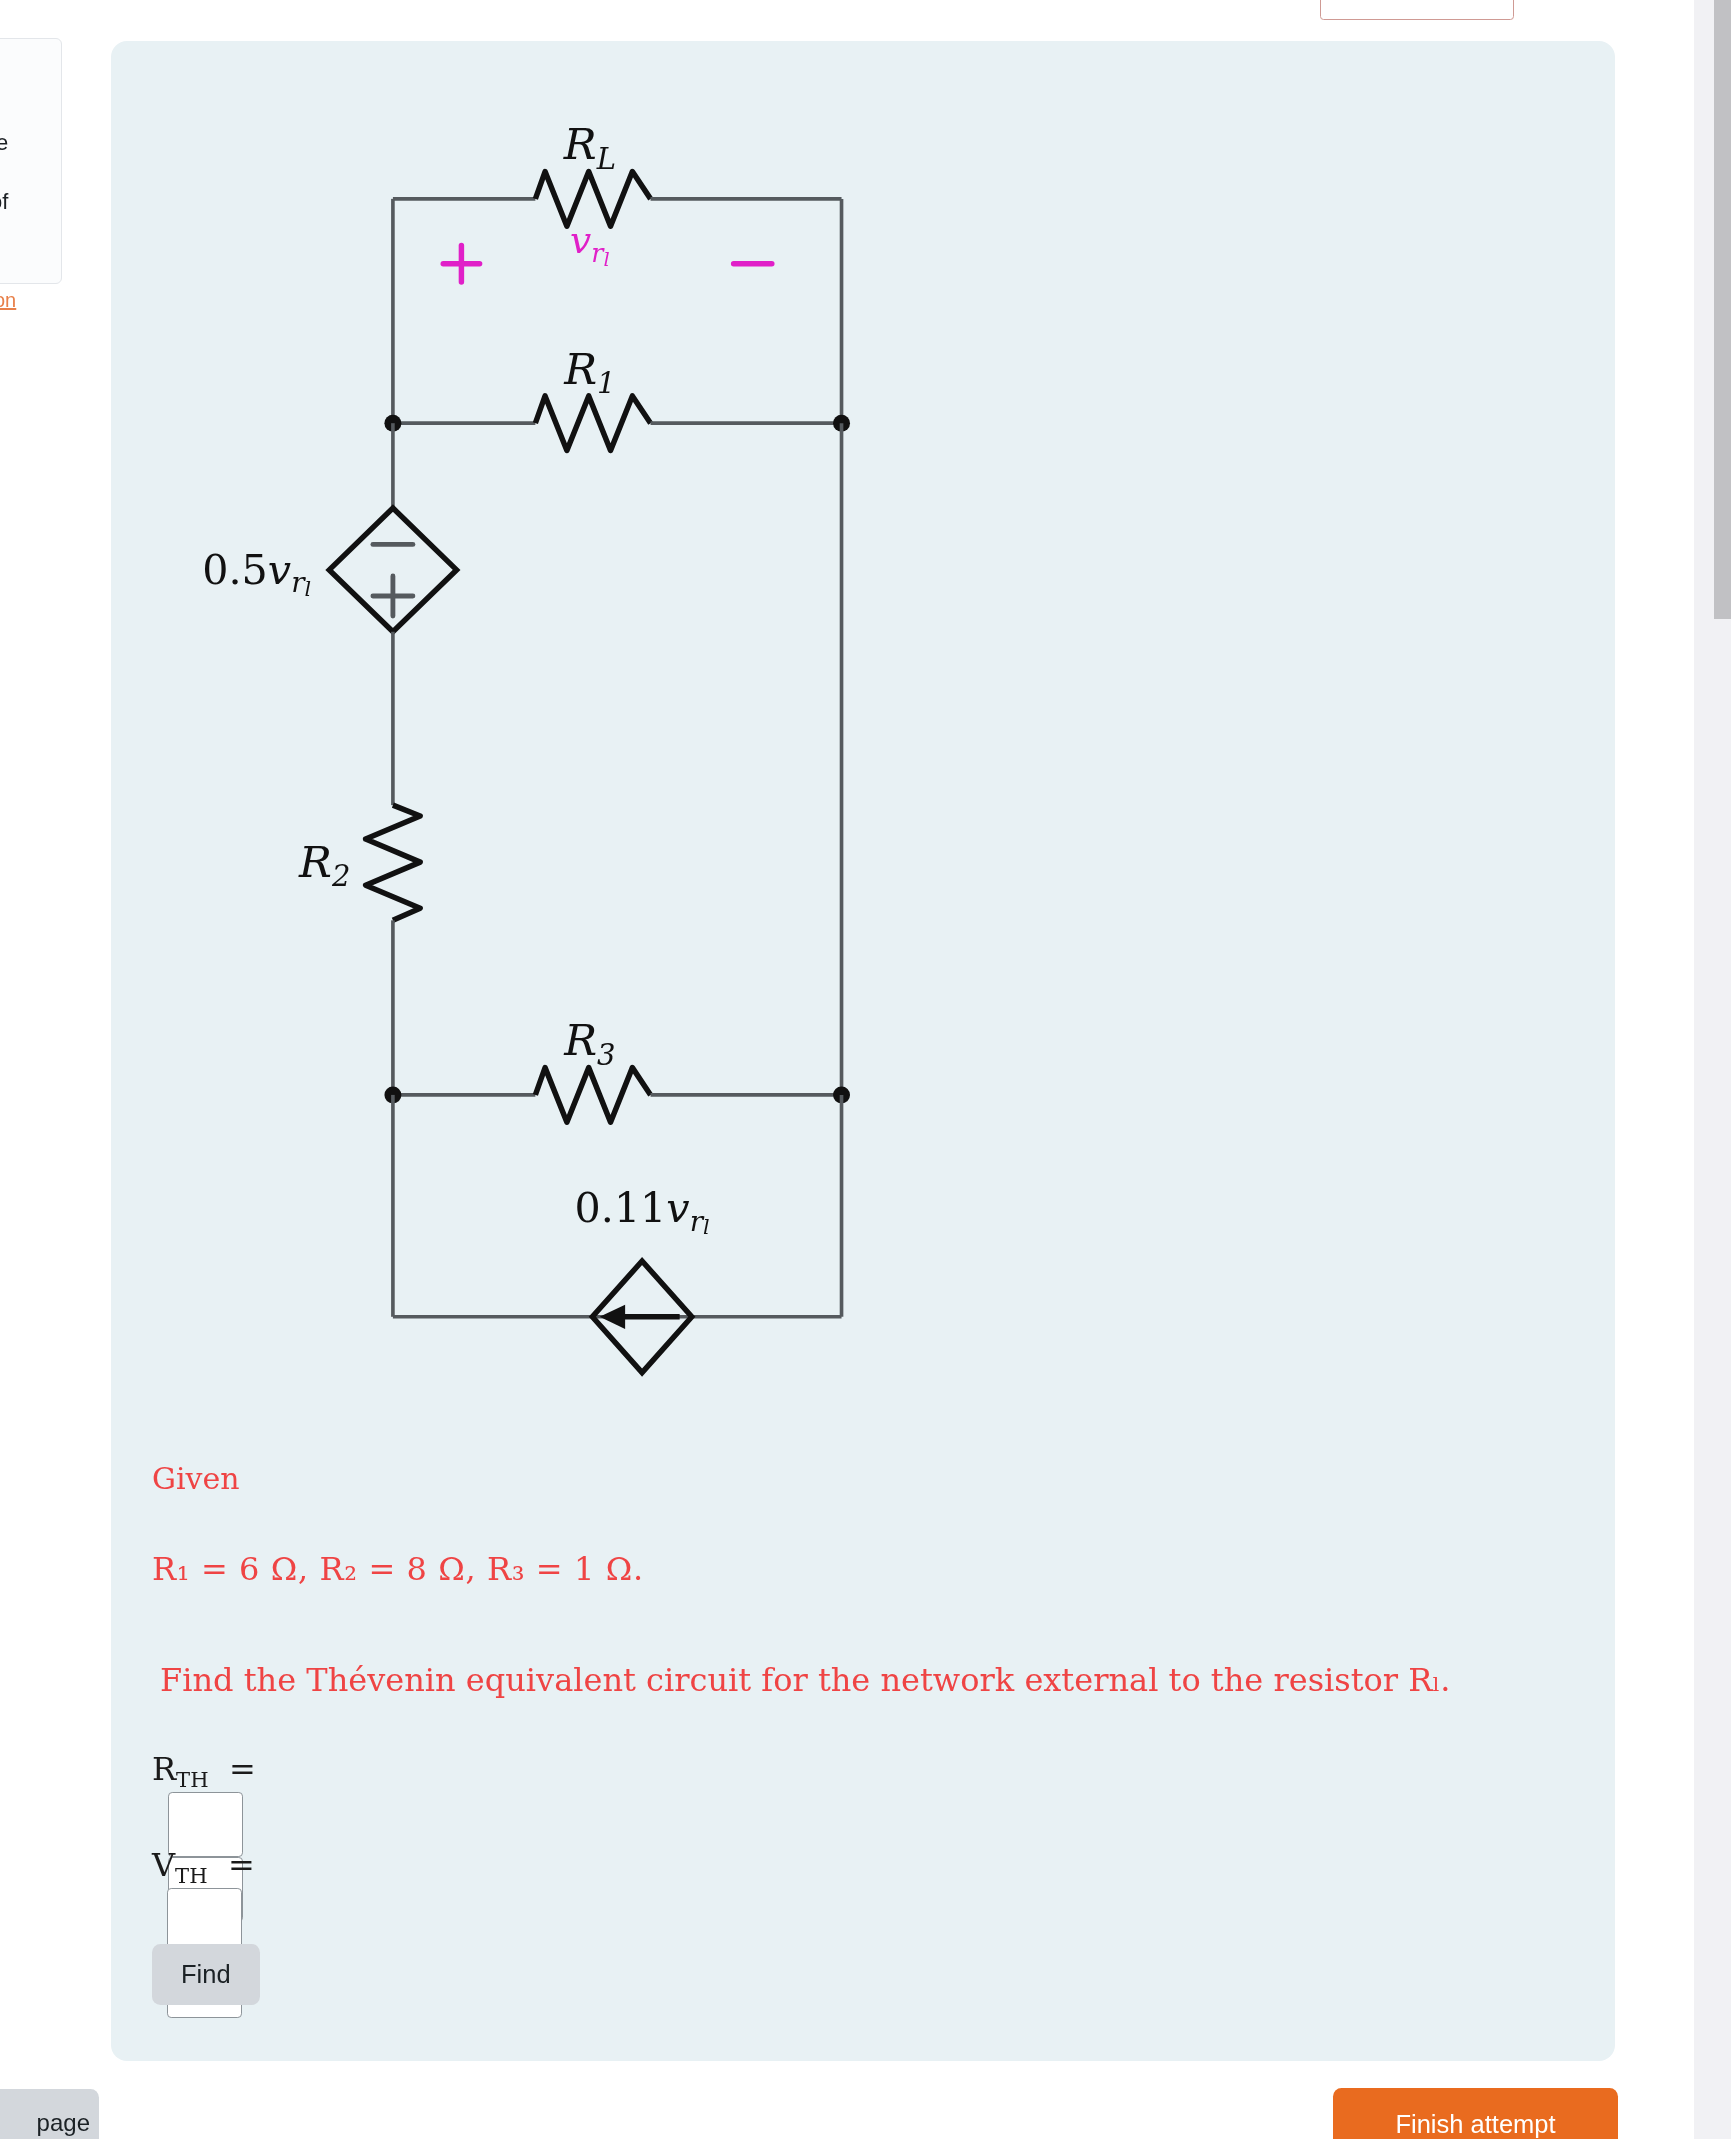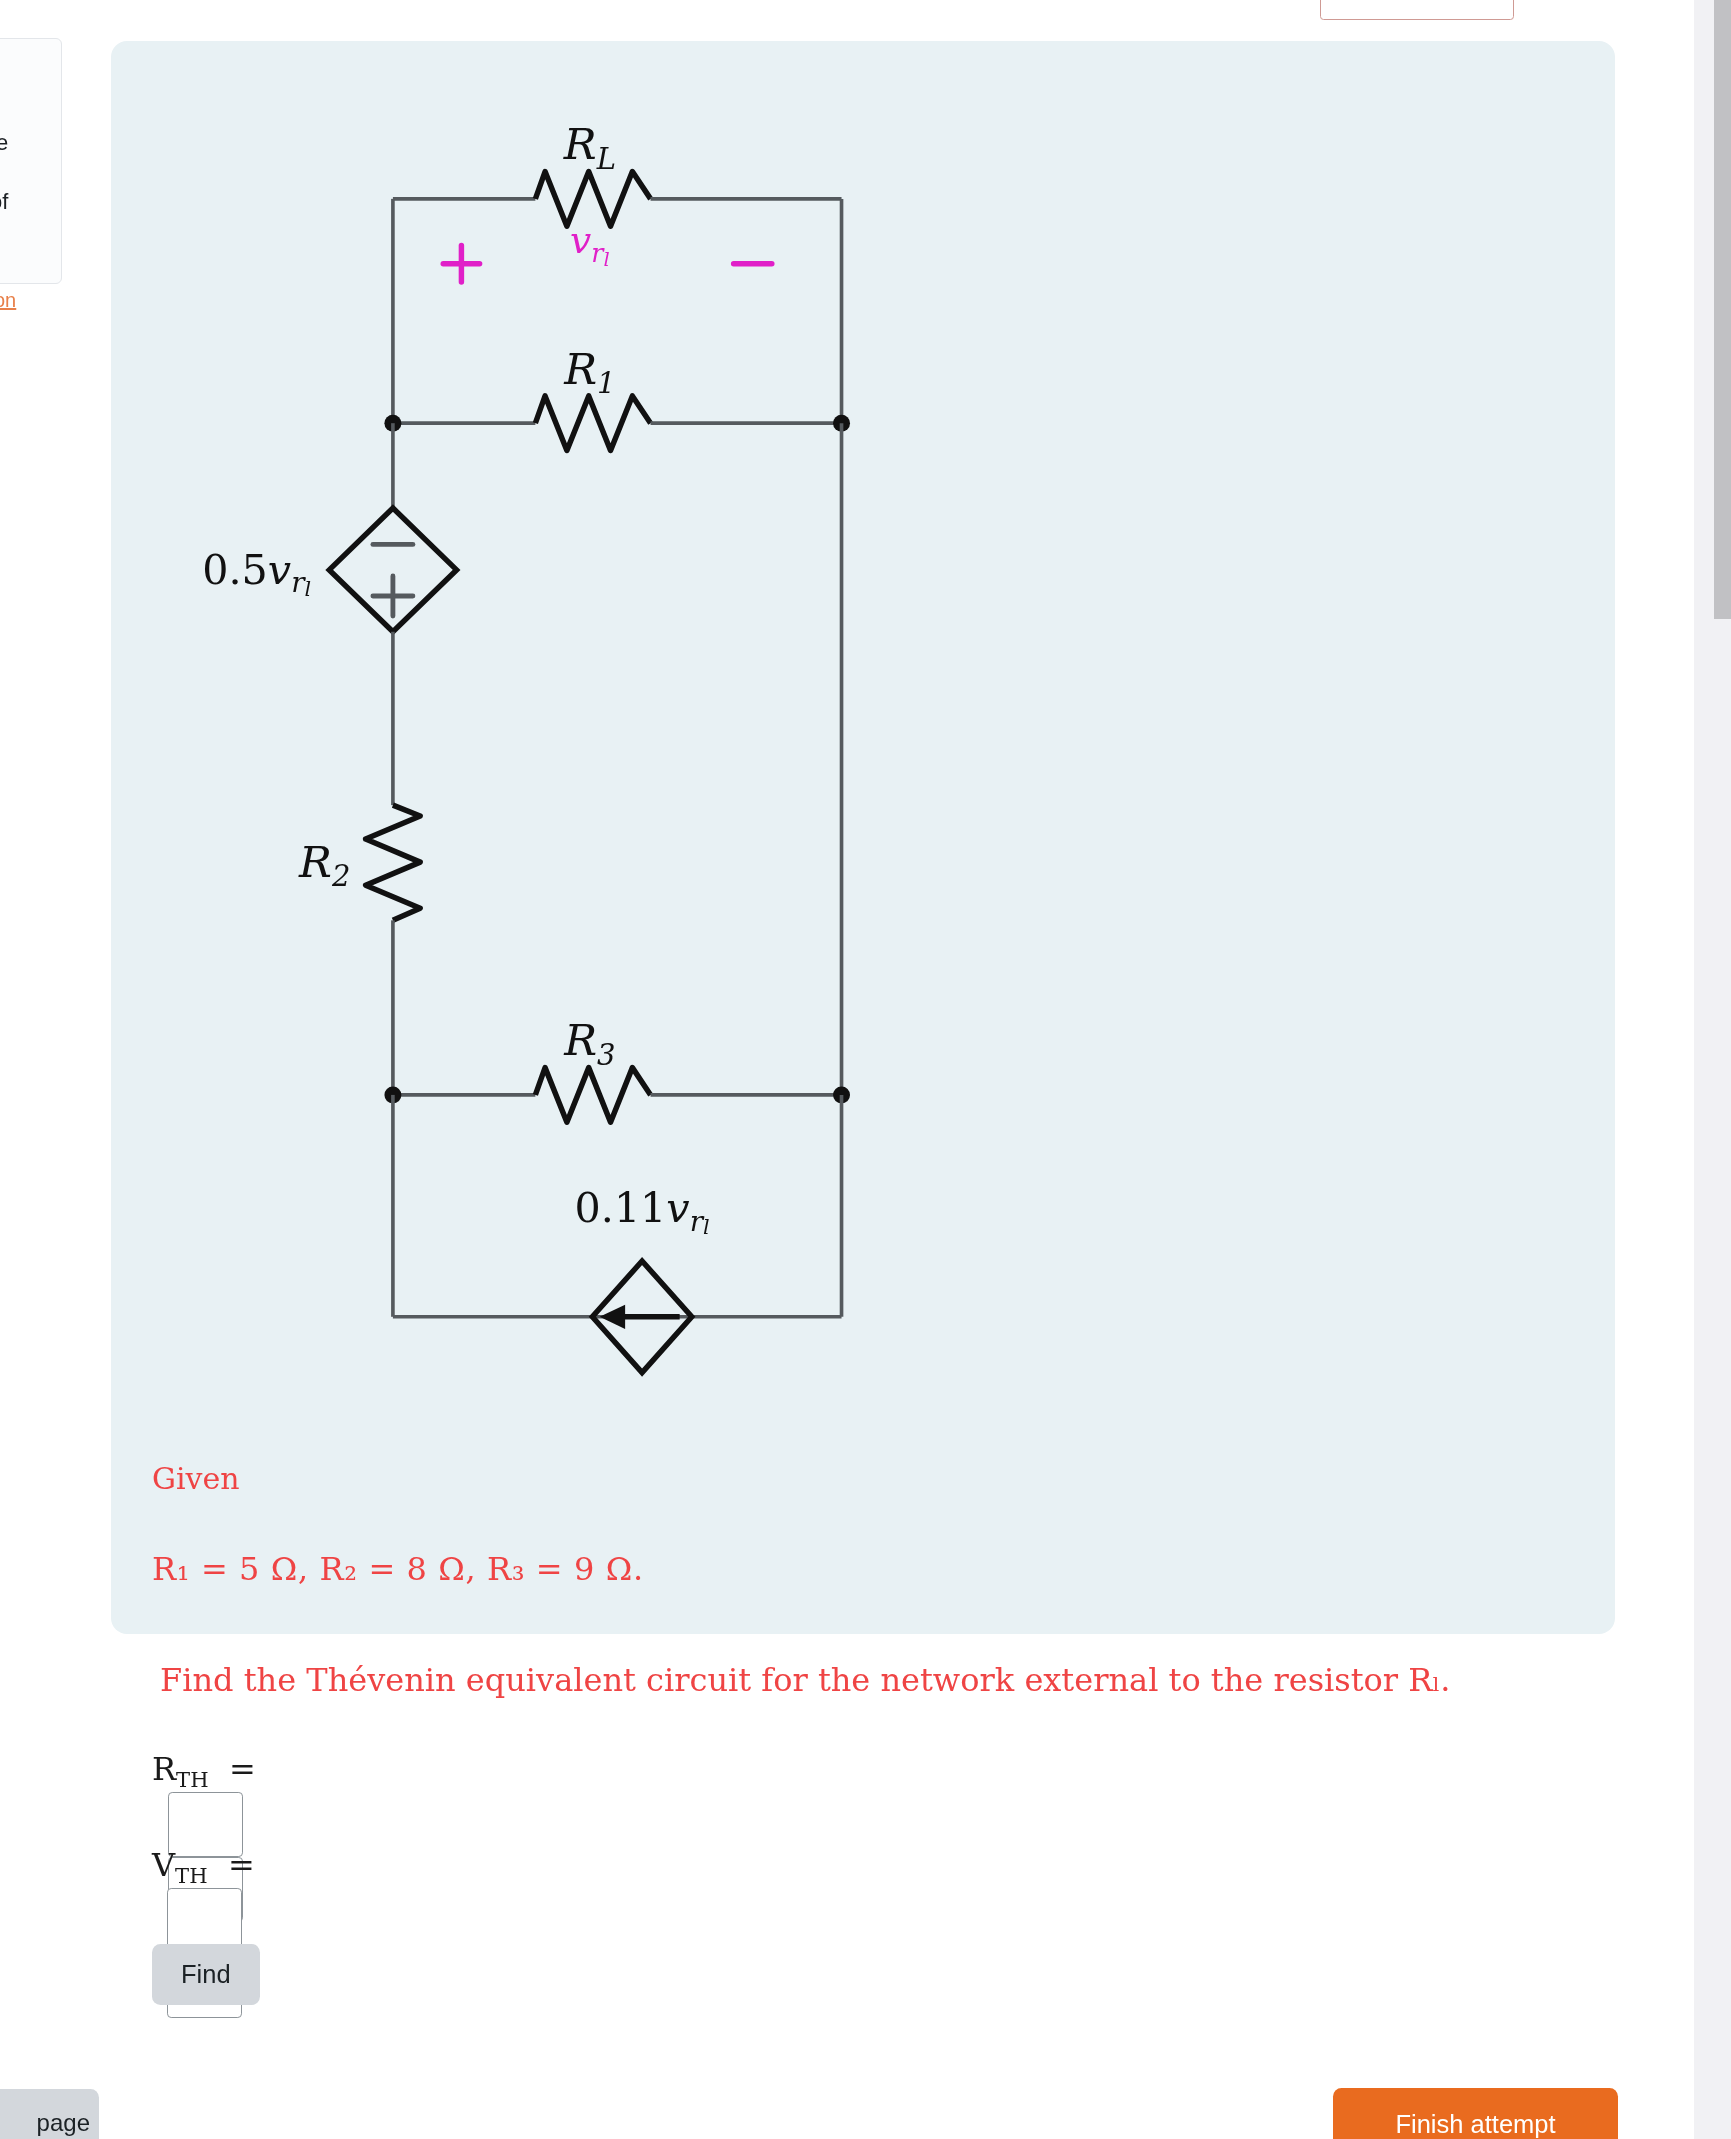--- a/index.html
+++ b/index.html
@@ -68,21 +68,21 @@
     color: #b9b9b9;
     white-space: nowrap;
   }
 
   
   .panel {
     position: absolute;
     left: 111px;
     top: 41px;
     width: 1504px;
-    height: 1593px;
+    height: 2020px;
     background: #e8f1f4;
     border-radius: 16px;
     box-sizing: border-box;
     text-align: right;
   }
 
   
   .circuit {
     position: absolute;
     left: 0px;
@@ -293,21 +293,21 @@
         <line x1="938" y1="2104" x2="838" y2="2104" stroke="#111111" stroke-width="9"></line>
         <polygon points="806,2104 848,2084 848,2124" fill="#111111"></polygon>
       </g>
 
       <text x="876" y="1948" text-anchor="middle" font-family="DejaVu Serif, Liberation Serif, serif" font-size="68" fill="#111111">0.11<tspan font-style="italic">v</tspan><tspan font-size="46" dy="14" font-style="italic">r</tspan><tspan font-size="34" dy="6" font-style="italic">l</tspan></text>
     </svg>
   </div>
 
   <div class="mathtext t-given">Given</div>
 
-  <div class="mathtext t-vals">R₁  =  5 Ω,  R₂  =  8 Ω,  R₃  =  9 Ω.</div>
+  <div class="mathtext t-vals">R₁  =  6 Ω,  R₂  =  8 Ω,  R₃  =  1 Ω.</div>
 
   <div class="mathtext t-find">Find the Thévenin equivalent circuit for the network external to the resistor  Rₗ.</div>
 
   <div class="ans-row r1">
     <span class="ans-label">R<sub class="sub">TH</sub> &nbsp;<span>=</span></span>
     <input class="ans-box" type="text" value="" style="">
     <input class="ans-box" type="text" value="" style="">
   </div>
 
   <div class="ans-row r2">

